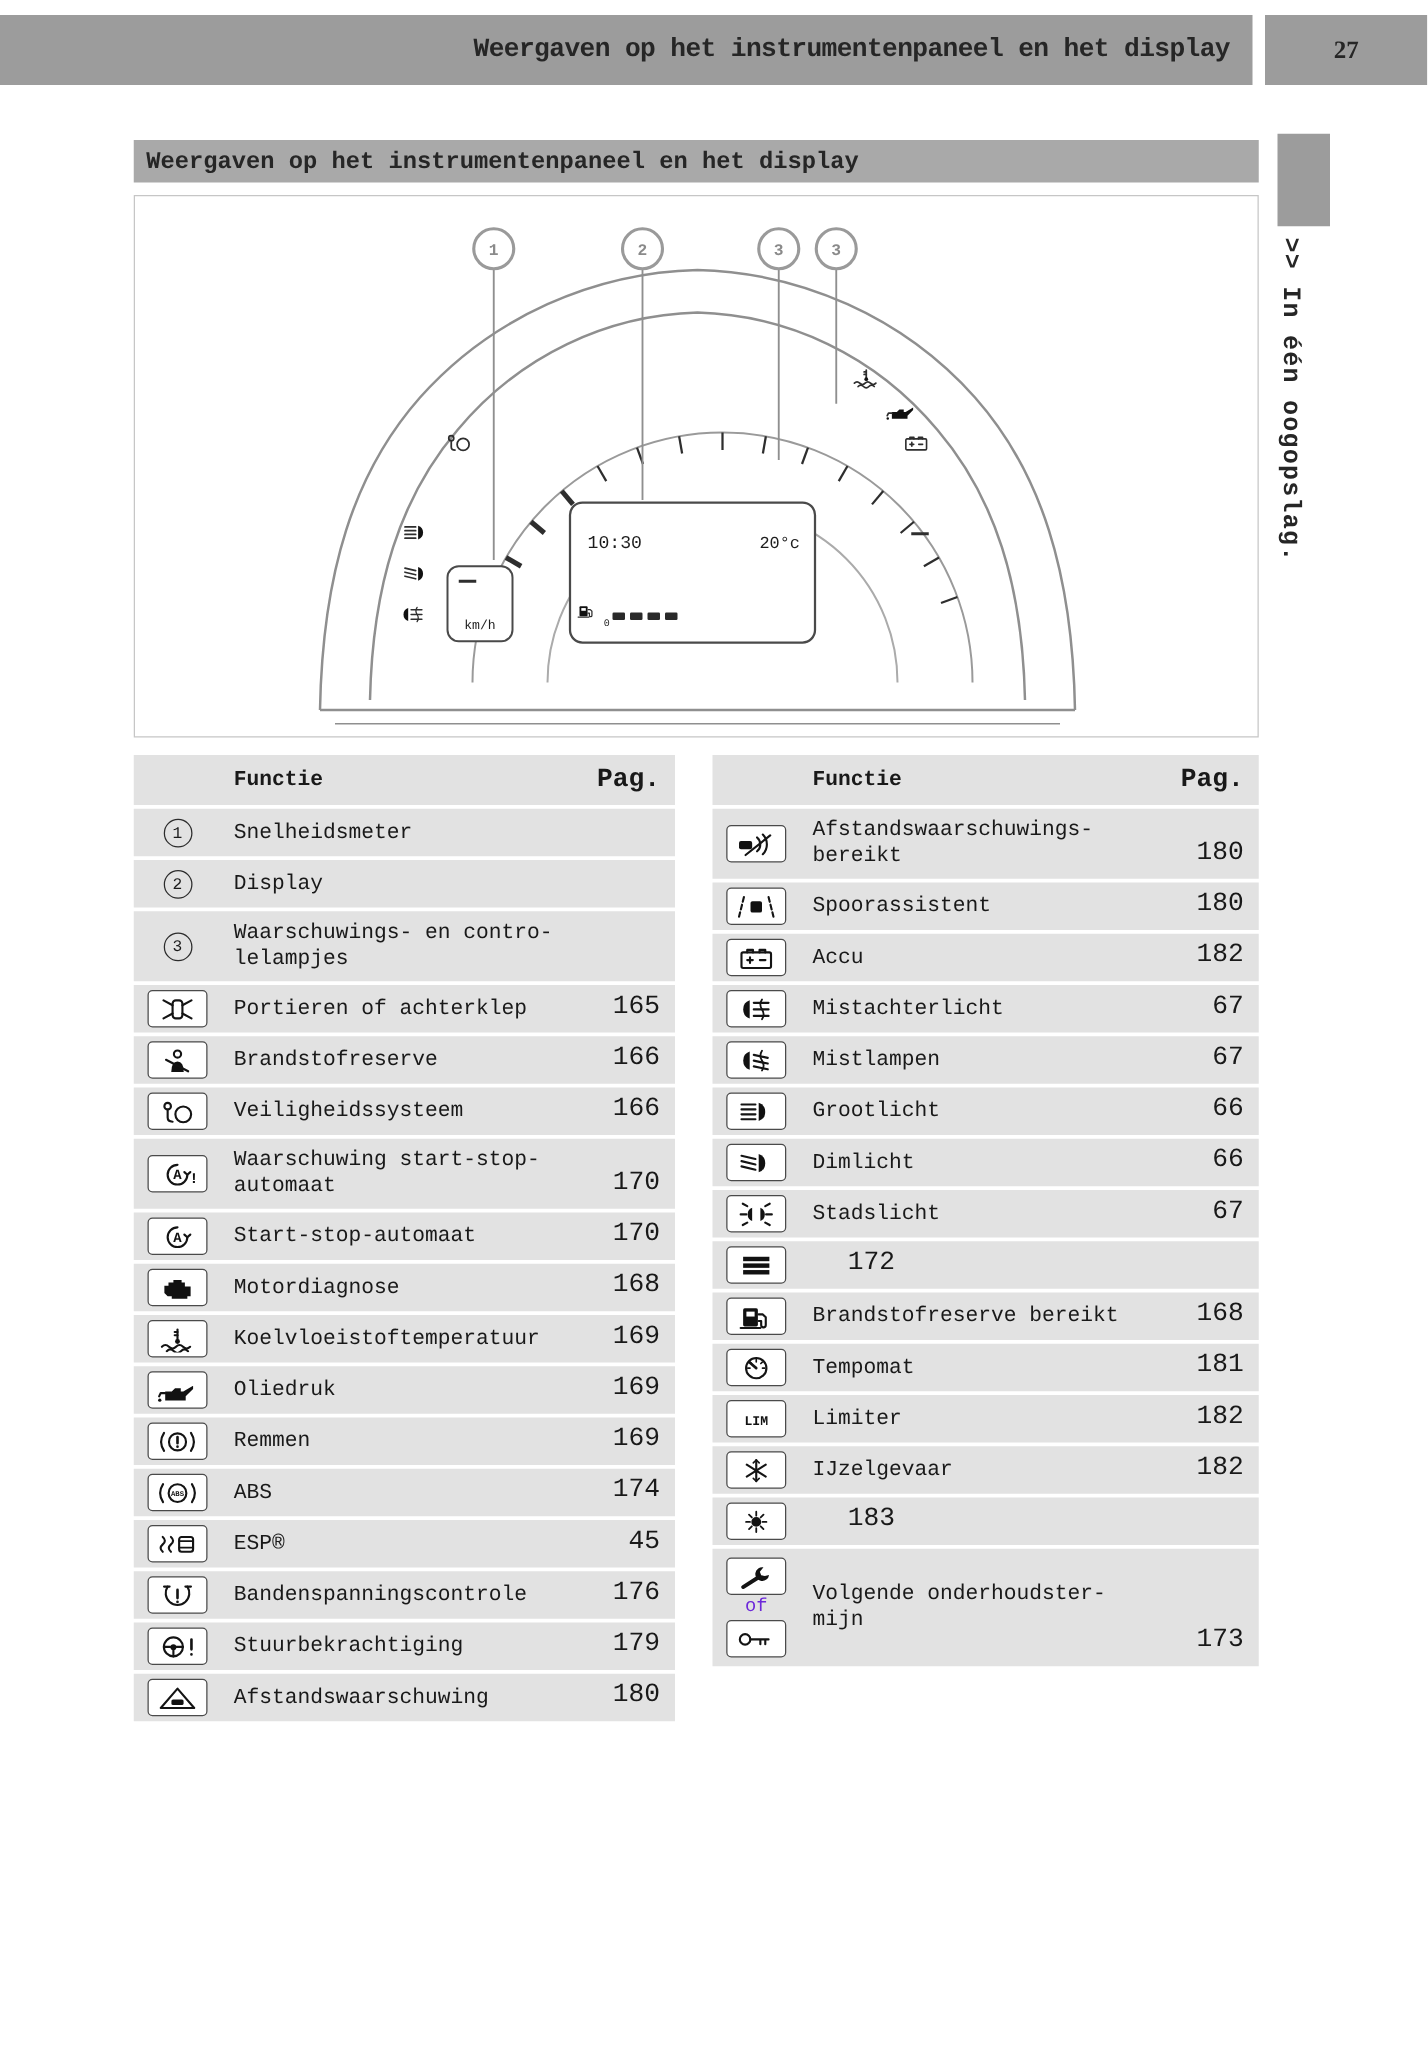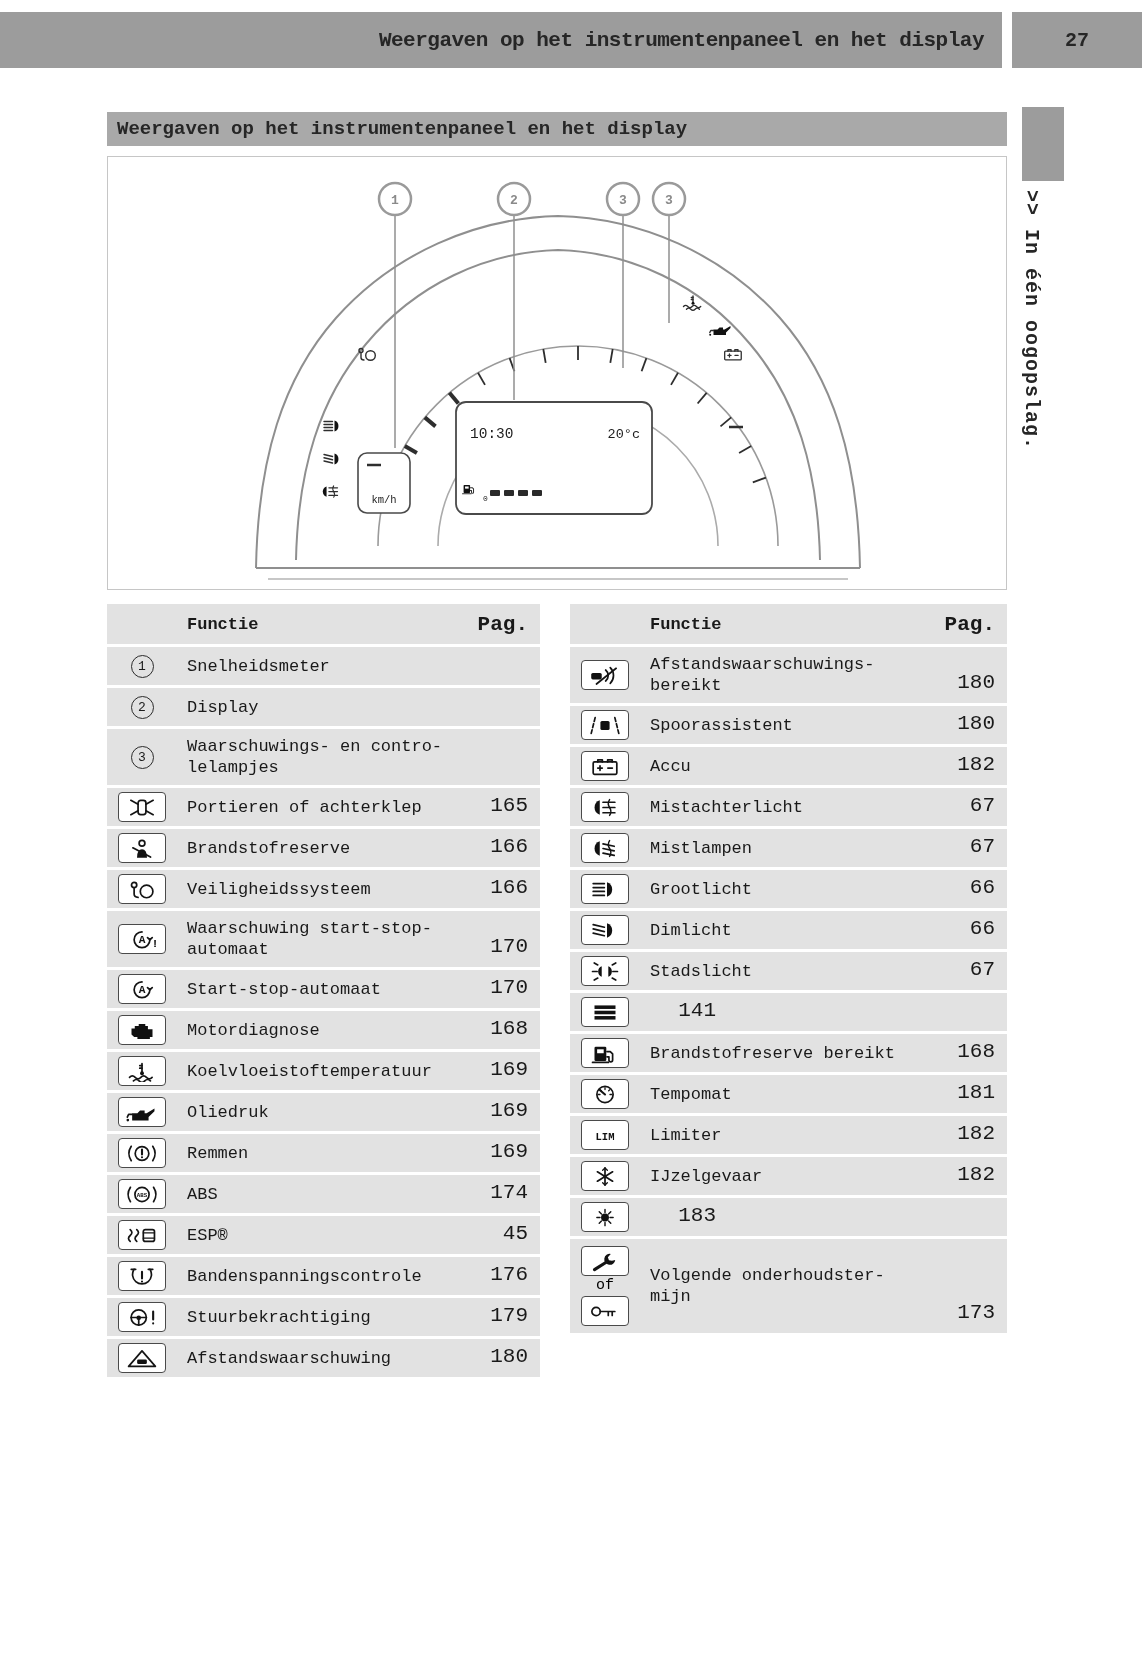--- a/index.html
+++ b/index.html
@@ -4,21 +4,21 @@
 <style>
   html,body{margin:0;padding:0;background:#fff;}
   body{font-family:"Liberation Mono","DejaVu Sans Mono",monospace;color:#1c1c1c;}
   svg text{font-family:"Liberation Mono","DejaVu Sans Mono",monospace;}
   .page{position:relative;width:1142px;height:1654px;background:#fff;overflow:hidden;}
 
   .top-bar{position:absolute;left:0;top:12px;width:1002px;height:56px;background:#9c9c9c;
     display:flex;align-items:center;justify-content:flex-end;padding-right:18px;box-sizing:border-box;}
   .top-bar .title{font-weight:bold;font-size:21px;color:#262626;letter-spacing:-0.5px;}
   .page-num-box{position:absolute;left:1012px;top:12px;width:130px;height:56px;background:#9c9c9c;
-    display:flex;align-items:center;justify-content:center;font-weight:bold;font-size:20px;color:#262626;}
+    display:flex;align-items:center;justify-content:center;font-weight:bold;font-size:20px;color:#262626;font-family:Liberation Serif, serif;}
 
   .side-tab{position:absolute;left:1022px;top:107px;width:42px;height:74px;background:#9c9c9c;}
   .side-rotated{position:absolute;left:1020px;top:190px;writing-mode:vertical-rl;
     font-weight:bold;font-size:20px;color:#262626;letter-spacing:1px;}
 
   .section-bar{position:absolute;left:107px;top:112px;width:900px;height:34px;background:#a9a9a9;
     display:flex;align-items:center;padding-left:10px;box-sizing:border-box;
     font-weight:bold;font-size:19px;color:#262626;}
 
   .figure-box{position:absolute;left:107px;top:156px;width:900px;height:434px;background:#fff;
@@ -37,21 +37,21 @@
   .cell-page{width:76px;display:flex;align-items:flex-end;justify-content:flex-end;
     padding:0 12px 9px 0;font-size:21px;color:#191919;flex-shrink:0;}
   .t-head .cell-label{font-weight:bold;}
   .t-head .cell-page{font-weight:bold;align-items:center;padding:0 12px 0 0;}
 
   .icon-box{width:46px;height:28px;background:#fff;border:1.2px solid #4a4a4a;border-radius:4px;
     display:flex;align-items:center;justify-content:center;flex-shrink:0;}
   .icon-box svg{width:36px;height:21px;display:block;}
   .badge{width:23px;height:23px;border:1.4px solid #2b2b2b;border-radius:50%;
     display:flex;align-items:center;justify-content:center;font-size:13px;color:#1b1b1b;box-sizing:border-box;}
-  .of-text{font-size:15px;line-height:16px;color:#000000;}
+  .of-text{font-size:15px;line-height:16px;color:#6d28d9;}
 </style>
 </head>
 <body>
 
 <div class="page">
 
   <div class="top-bar">
     <span class="title">Weergaven op het instrumentenpaneel en het display</span>
   </div>
   <div class="page-num-box">27</div>
@@ -516,21 +516,21 @@
         <div class="t-row">
           <div class="cell-icon">
             <span class="icon-box">
               <svg viewBox="0 0 26 16" fill="none" stroke="#141414" stroke-width="1.3" stroke-linecap="round" stroke-linejoin="round">
                 <rect x="5" y="2.6" width="16" height="2.7" fill="#111" stroke="none"></rect>
                 <rect x="5" y="6.65" width="16" height="2.7" fill="#111" stroke="none"></rect>
                 <rect x="5" y="10.7" width="16" height="2.7" fill="#111" stroke="none"></rect>
               </svg>
             </span>
           </div>
-          <div class="cell-page">141</div>
+          <div class="cell-page">172</div>
         </div>
         <div class="t-row">
           <div class="cell-icon">
             <span class="icon-box">
               <svg viewBox="0 0 26 16" fill="none" stroke="#141414" stroke-width="1.3" stroke-linecap="round" stroke-linejoin="round">
                 <rect x="5" y="2.8" width="9" height="11" rx="1" fill="#111" stroke="none"></rect>
                 <rect x="7" y="4.8" width="5" height="3" fill="#fff" stroke="none"></rect>
                 <path d="M14.5 6.5 h2.5 l1.8 1.8 v4.7 a1.4 1.4 0 0 1 -2.8 0 v-2.5 h-1.5"></path>
                 <path d="M3.5 14.8 h12"></path>
               </svg>

